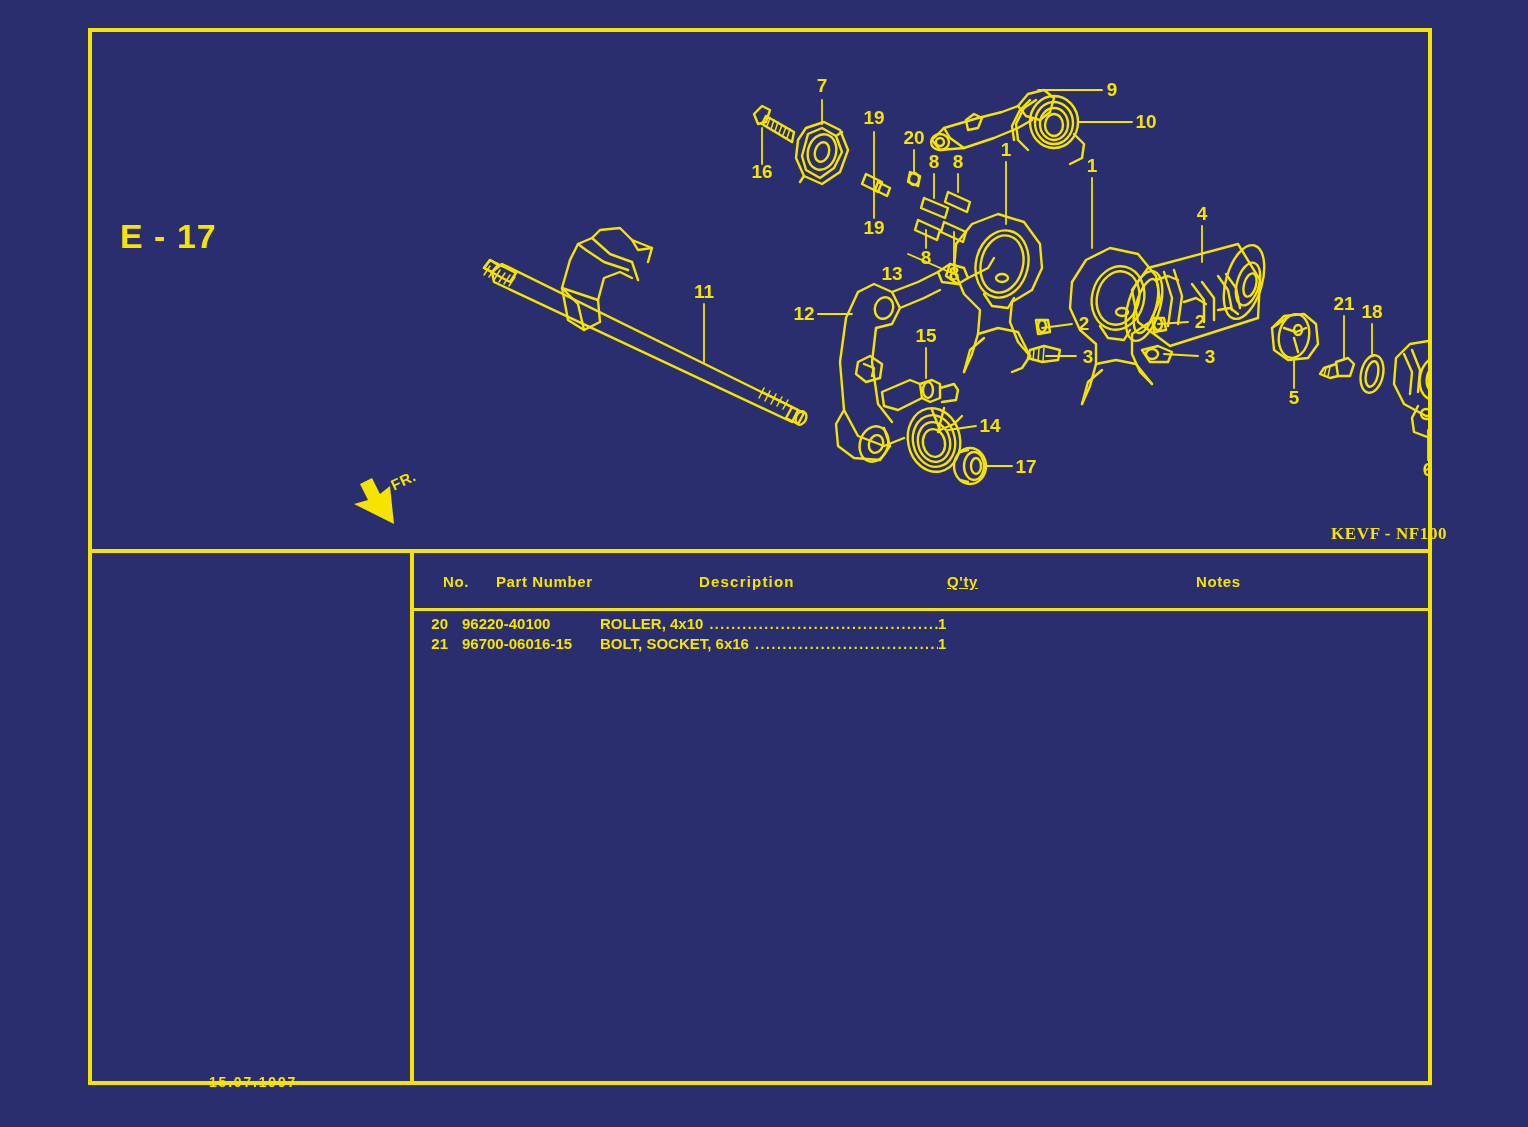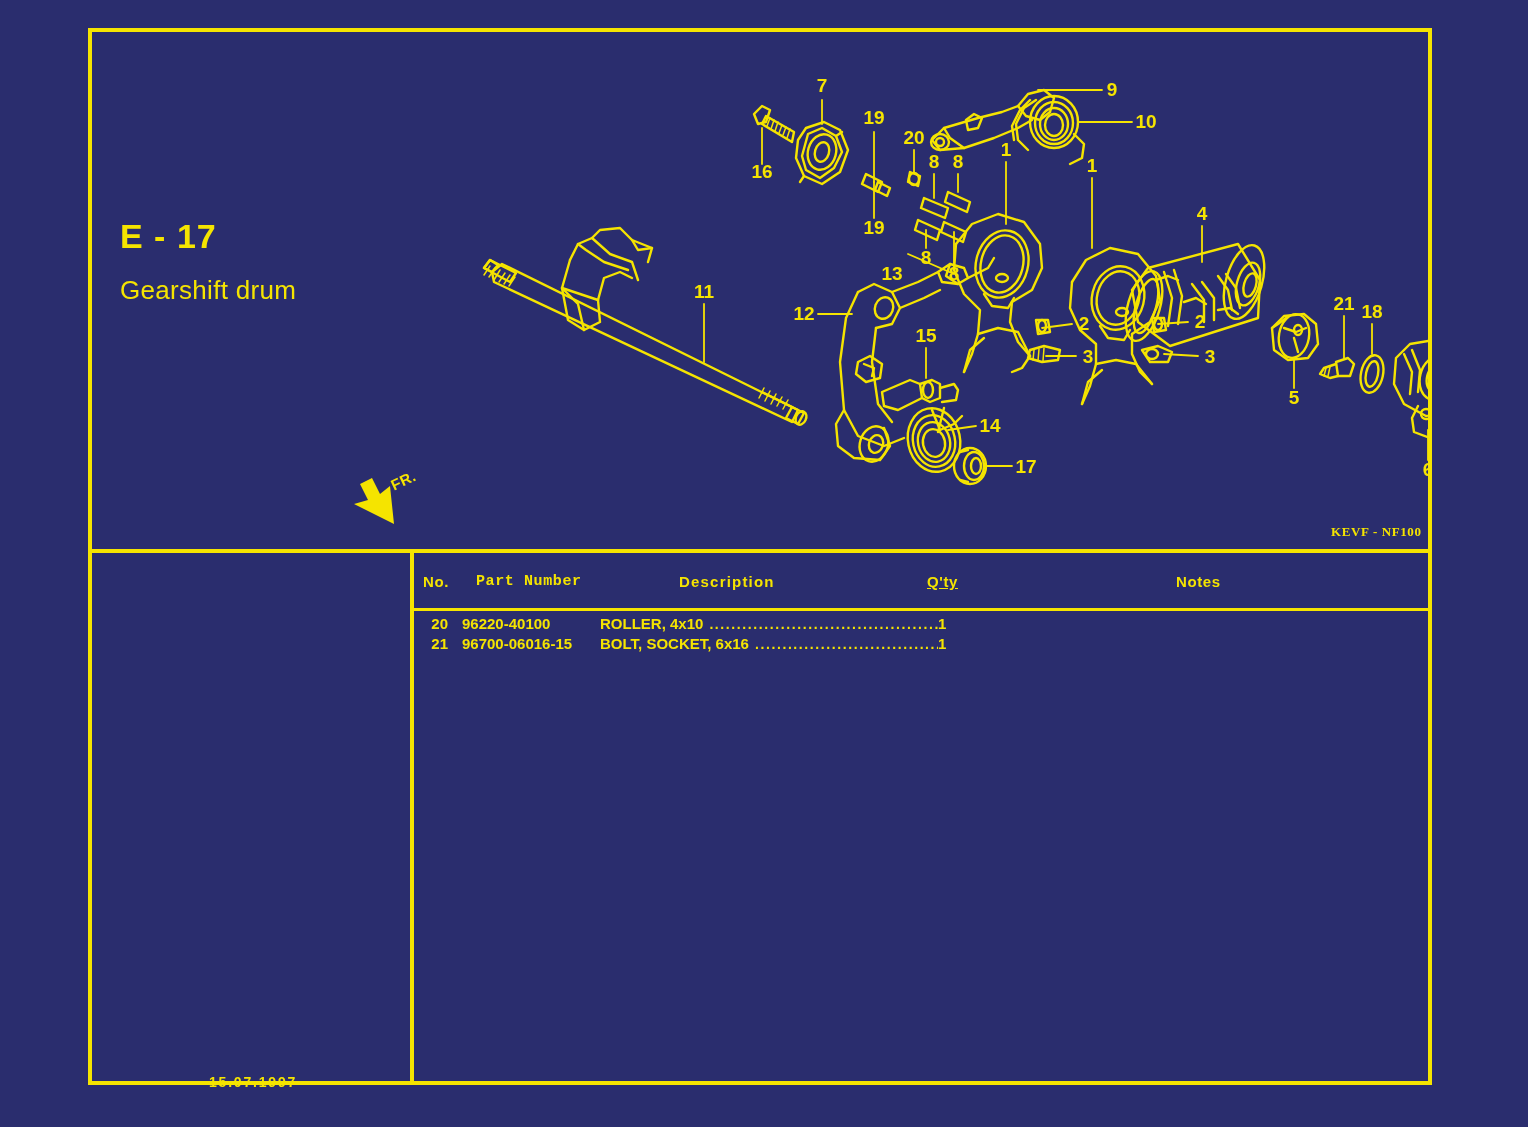--- a/index.html
+++ b/index.html
@@ -100,53 +100,53 @@
     letter-spacing: 0.5px;
   }
 
   
   .diagram-code {
     position: absolute;
     left: 1331px;
     top: 524px;
     color: #f5e400;
     font-family: "Liberation Serif", serif;
-    font-size: 13px;
+    font-size: 17px;
     font-weight: bold;
     letter-spacing: 0.6px;
   }
 
   
   .diagram {
     position: absolute;
     left: 92px;
     top: 32px;
     width: 1336px;
     height: 514px;
   }
   .diagram svg { display: block; }
 
   
   .table-head {
     position: absolute;
-    left: 414px;
+    left: 434px;
     top: 553px;
     width: 1018px;
     height: 55px;
     color: #f5e400;
     font-size: 15px;
     font-weight: bold;
   }
   .th {
     position: absolute;
     top: 20px;
     letter-spacing: 0.6px;
   }
   .th-no     { left: 9px; }
-  .th-part   { left: 62px; font-family: Liberation Mono, monospace; }
+  .th-part   { left: 62px; }
   .th-desc   { left: 265px; letter-spacing: 1.2px; }
   .th-qty    { left: 513px; text-decoration: underline; }
   .th-notes  { left: 762px; }
 
   .table-body {
     position: absolute;
     left: 414px;
     top: 614px;
     width: 1018px;
     height: 465px;
@@ -217,21 +217,20 @@
 
 <div id="page">
 
   <div class="frame"></div>
   <div class="h-divider"></div>
   <div class="v-divider"></div>
   <div class="header-divider"></div>
 
   <div class="title-block">
     <div class="title-code">E - 17</div>
-    <div class="title-name">Gearshift drum</div>
   </div>
 
   <div class="fr-arrow">
     <svg width="100" height="60" viewBox="0 0 100 60">
       <path d="M52 6 L92 26 L78 30 L86 46 L74 52 L66 36 L56 44 Z" fill="#f5e400" transform="rotate(180 50 30)"></path>
     </svg>
   </div>
   <div class="fr-label">FR.</div>
 
   <div class="diagram-code">KEVF - NF100</div>

